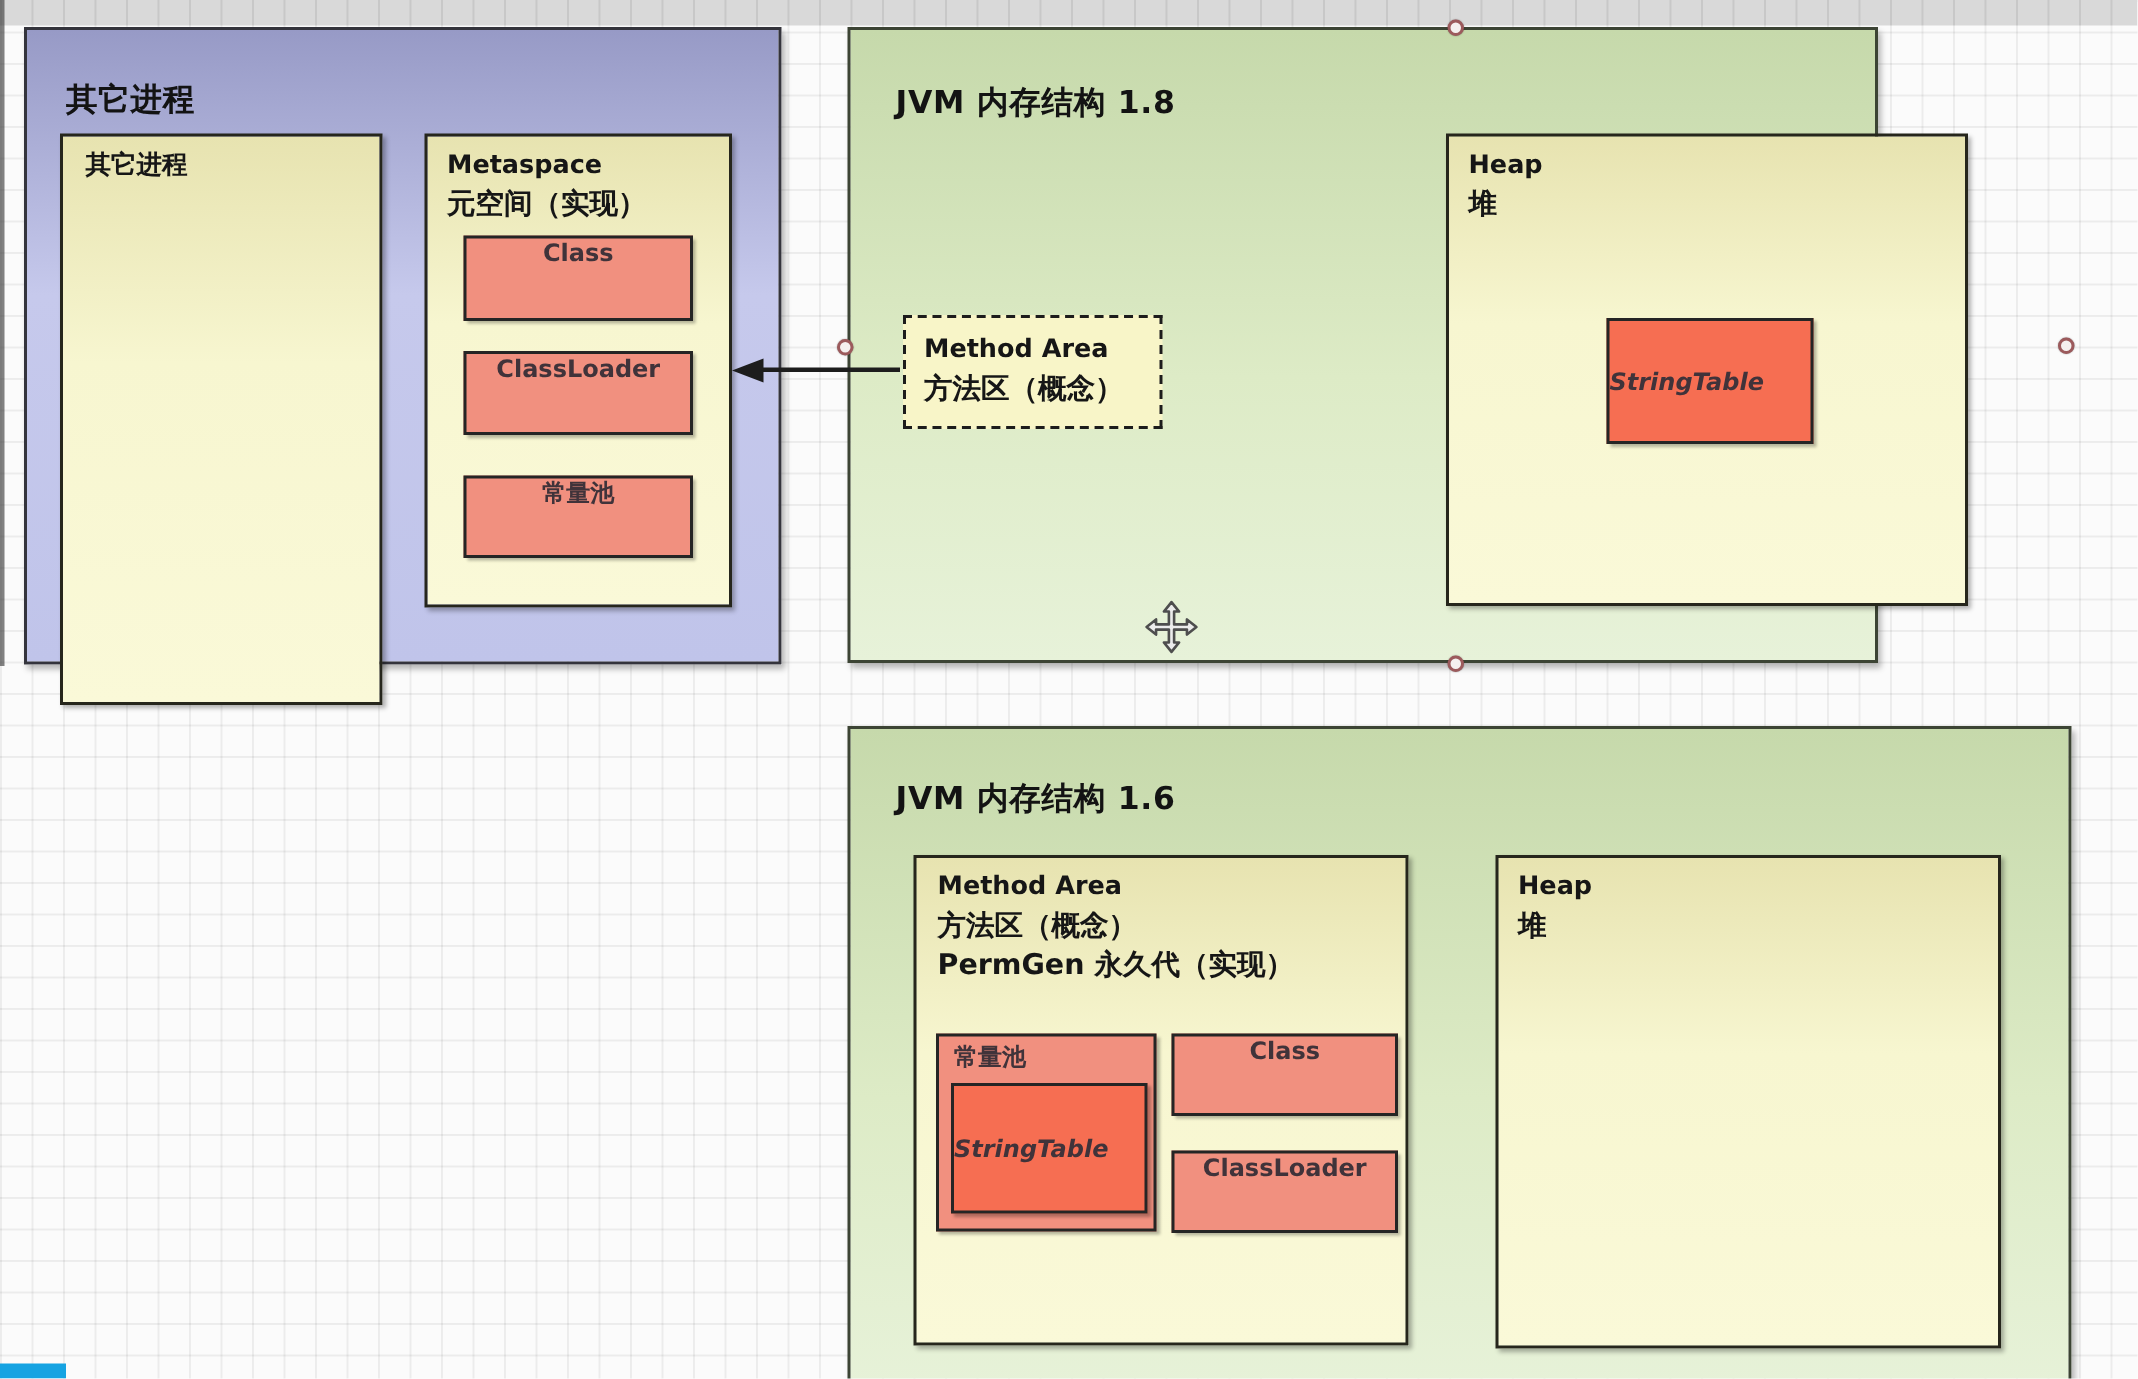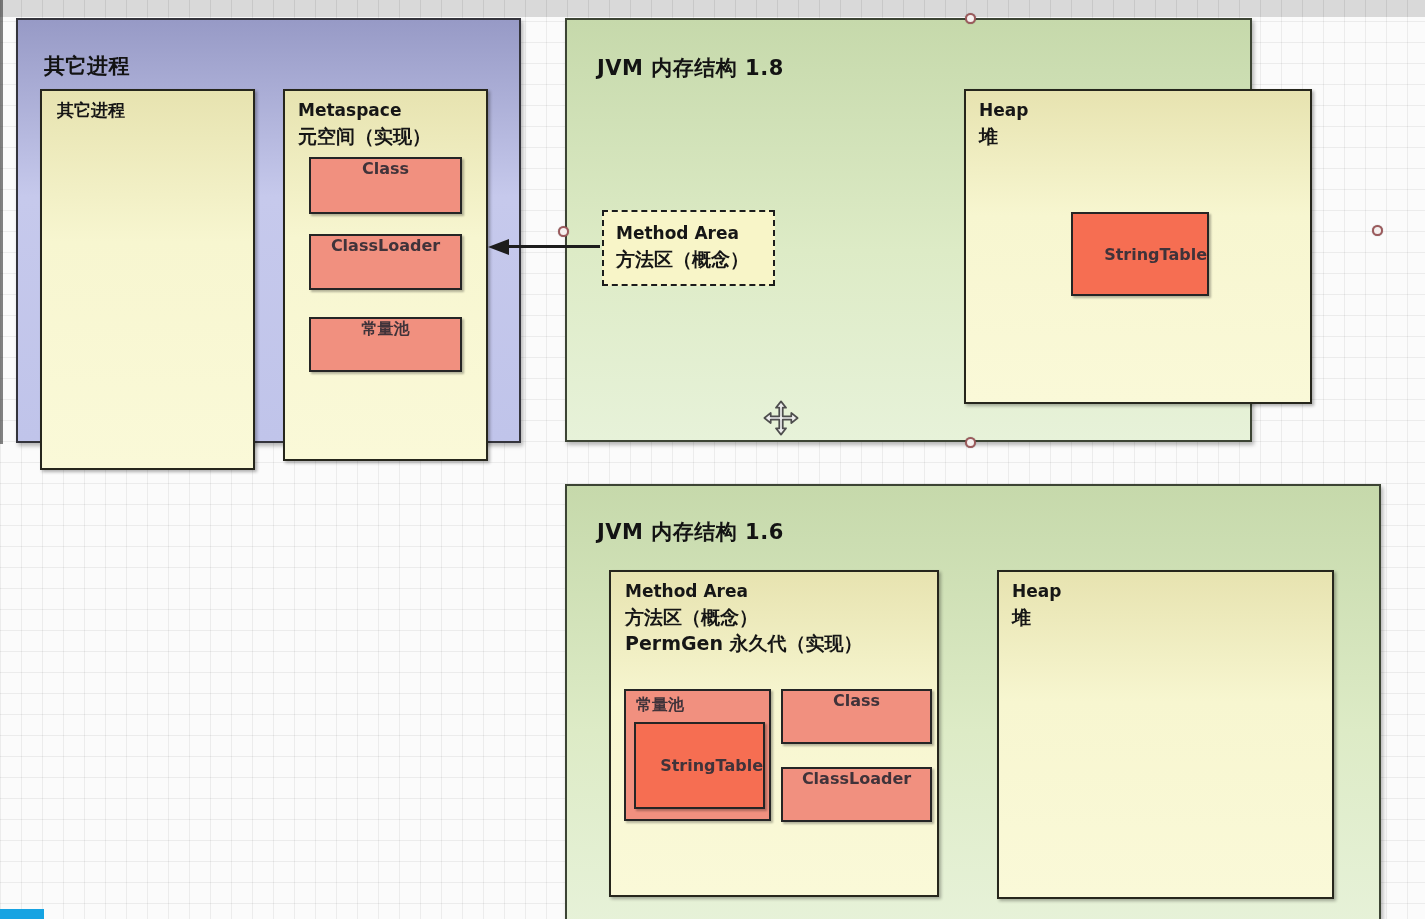--- a/index.html
+++ b/index.html
@@ -31,21 +31,21 @@
     box-shadow:2px 2px 3px rgba(0,0,0,0.30);
   }
   .salmon-box{
     border:2px solid #252525;background:#f1907f;
     box-shadow:2px 2px 2px rgba(0,0,0,0.28);
     display:flex;justify-content:center;
   }
   .redorange-box{
     border:2px solid #252525;background:#f66e52;
     box-shadow:2px 2px 2px rgba(0,0,0,0.28);
-    display:flex;align-items:center;justify-content:flex-end;
+    display:flex;align-items:center;justify-content:flex-start;font-style:italic;
   }
   .dashed-box{
     border:2px dashed #1c1c1c;background:#f8f5c8;
     padding:8px 12px;
   }
 
   .title-lg{font-size:21px;font-weight:700;color:#131313;letter-spacing:.5px;}
   .label-md{font-size:17px;font-weight:700;color:#161616;line-height:26px;}
   .label-sm{font-size:19px;font-weight:700;color:#161616;line-height:26px;}
   .red-label{font-size:16px;font-weight:700;color:#40333a;}
@@ -74,21 +74,21 @@
   <div class="abs top-strip"></div>
   <div class="abs left-edge"></div>
 
   <div class="abs container-box purple" style="left:16px;top:18px;width:505px;height:425px;">
     <div class="abs title-lg" style="left:26px;top:32px;">其它进程</div>
 
     <div class="abs yellow-box" style="left:22px;top:69px;width:215px;height:381px;">
       <div class="abs label-md" style="left:15px;top:6px;">其它进程</div>
     </div>
 
-    <div class="abs yellow-box" style="left:265px;top:69px;width:205px;height:372px;">
+    <div class="abs yellow-box" style="left:265px;top:69px;width:205px;height:316px;">
       <div class="abs label-md" style="left:13px;top:6px;">Metaspace</div>
       <div class="abs label-sm" style="left:13px;top:32px;">元空间（实现）</div>
 
       <div class="abs salmon-box" style="left:24px;top:66px;width:153px;height:57px;">
         <span class="red-label">Class</span>
       </div>
       <div class="abs salmon-box" style="left:24px;top:143px;width:153px;height:56px;">
         <span class="red-label">ClassLoader</span>
       </div>
       <div class="abs salmon-box" style="left:24px;top:226px;width:153px;height:55px;">

